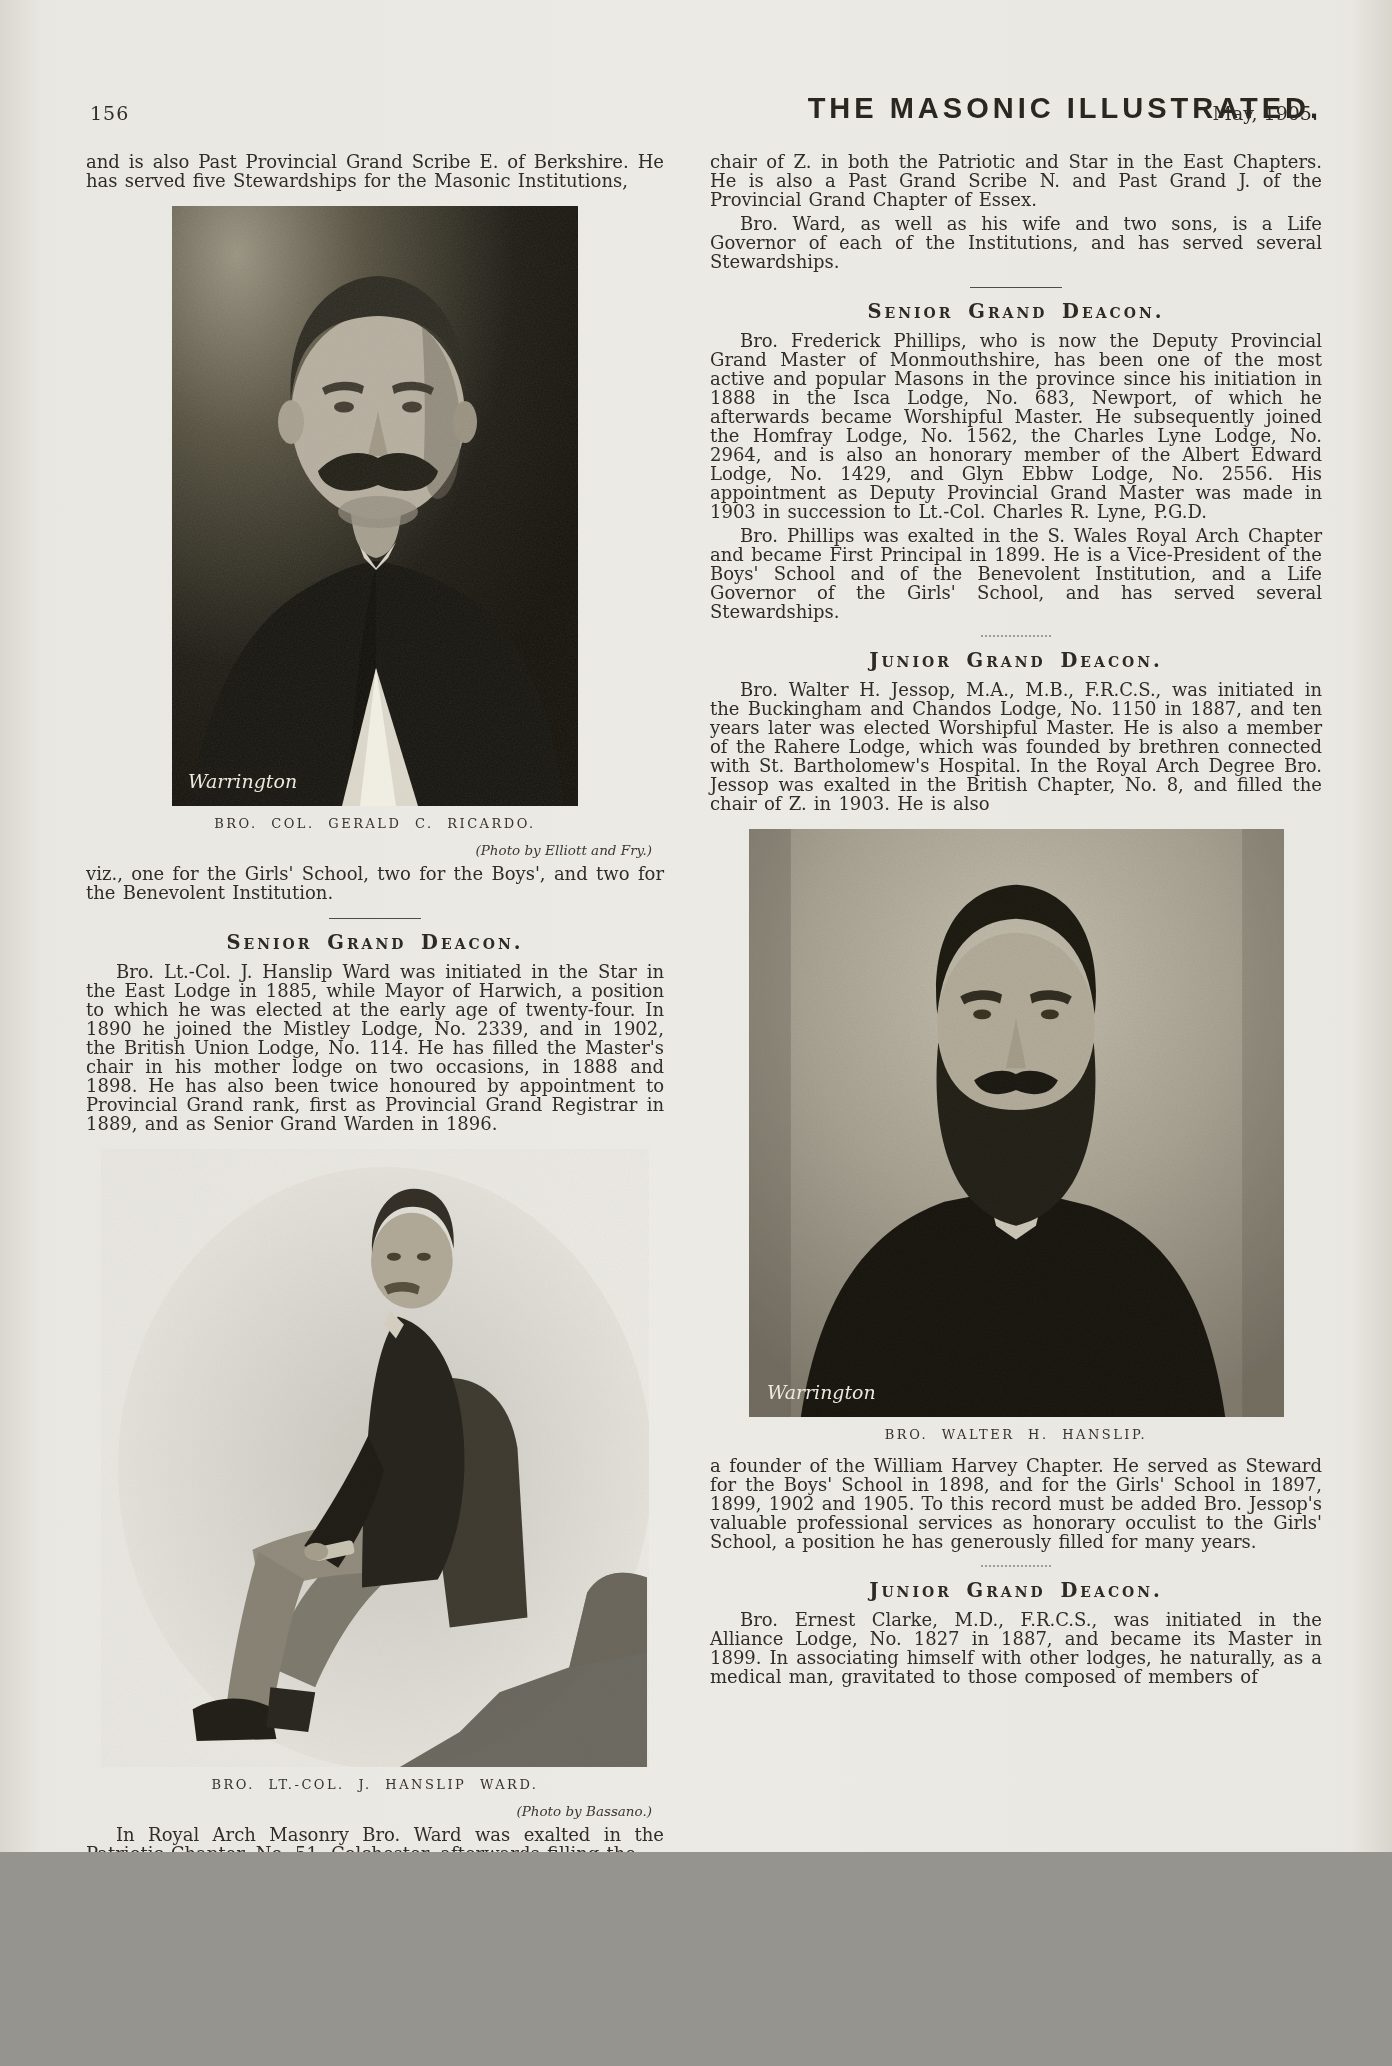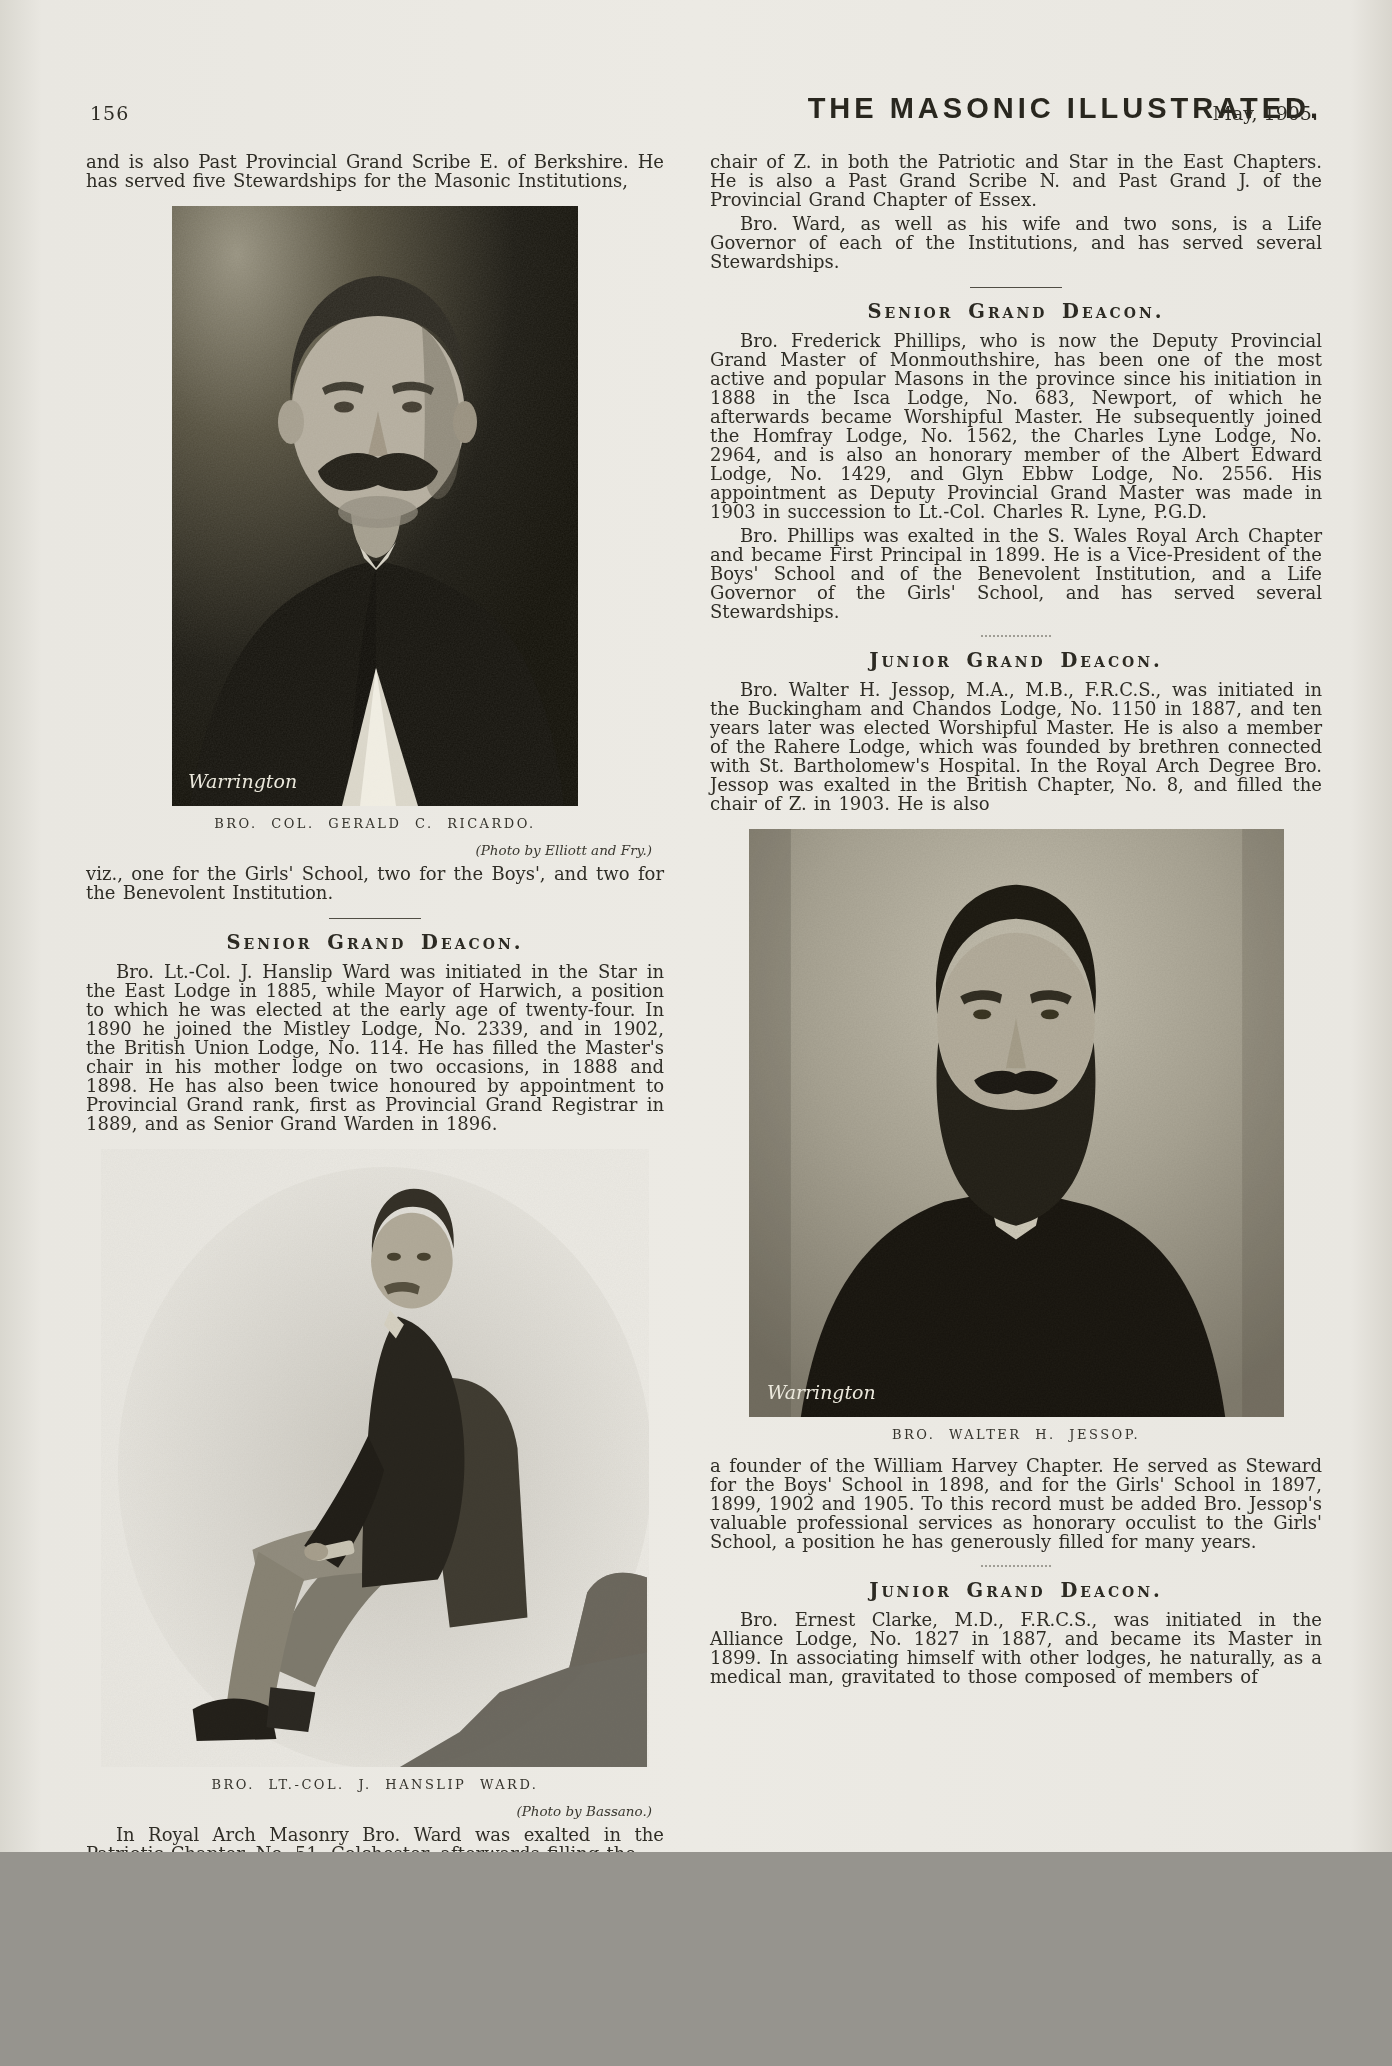--- a/index.html
+++ b/index.html
@@ -187,21 +187,21 @@
           <path d="M189 186 C180 96 222 58 268 56 C314 58 356 96 347 186 C340 122 312 92 268 90 C224 92 196 122 189 186 Z" fill="#1a170f"></path>
           <path d="M212 168 C224 160 244 160 254 166 L252 175 C242 170 226 170 216 176 Z" fill="#2e2a1f"></path>
           <path d="M282 166 C292 160 312 160 324 168 L320 176 C310 170 294 170 284 175 Z" fill="#2e2a1f"></path>
           <ellipse cx="234" cy="186" rx="9" ry="5" fill="#37321f"></ellipse>
           <ellipse cx="302" cy="186" rx="9" ry="5" fill="#37321f"></ellipse>
           <path d="M268 190 C264 212 260 228 258 240 L278 240 C276 228 272 212 268 190 Z" fill="#a59d89" opacity="0.9"></path>
           <rect width="537" height="590" filter="url(#grJ)" opacity="0.22"></rect>
           <text x="18" y="572" class="sig">Warrington</text>
         </svg>
       </figure>
-      <div class="caption" style="margin-bottom:14px;">BRO. WALTER H. JESSOP.</div>
+      <div class="caption" style="margin-bottom:14px;">BRO. WALTER H. HANSLIP.</div>
 
       <p class="body-text">a founder of the William Harvey Chapter. He served as Steward for the Boys' School in 1898, and for the Girls' School in 1897, 1899, 1902 and 1905. To this record must be added Bro. Jessop's valuable professional services as honorary occulist to the Girls' School, a position he has generously filled for many years.</p>
 
       <hr class="divider faint">
 
       <h2 class="heading">Junior Grand Deacon.</h2>
 
       <p class="body-text indent">Bro. Ernest Clarke, M.D., F.R.C.S., was initiated in the Alliance Lodge, No. 1827 in 1887, and became its Master in 1899. In associating himself with other lodges, he naturally, as a medical man, gravitated to those composed of members of</p>
     </div>
 

